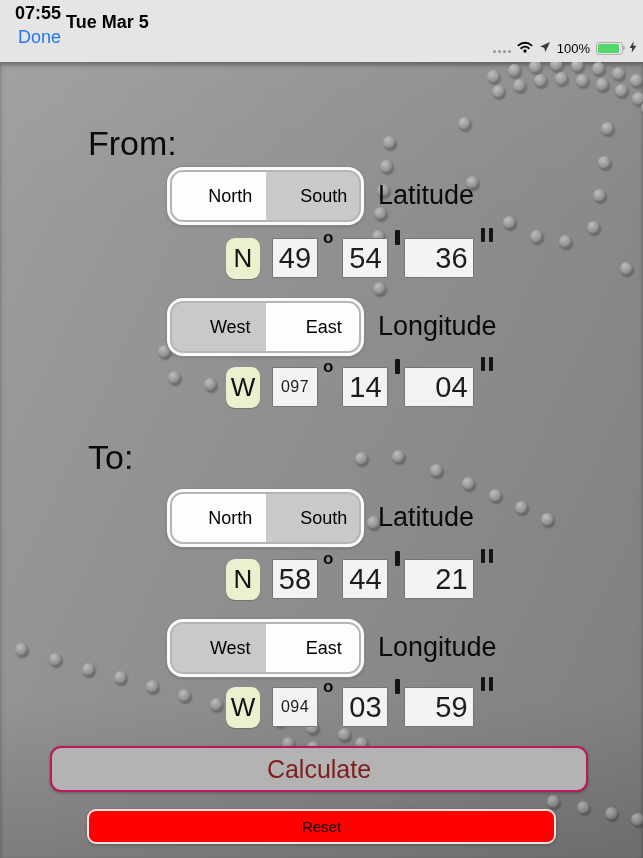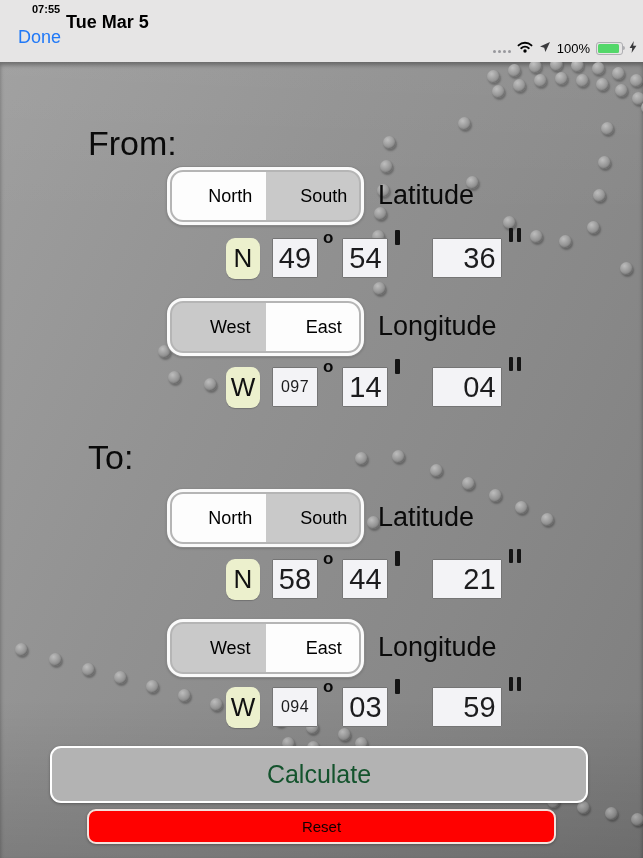--- a/index.html
+++ b/index.html
@@ -4,21 +4,21 @@
 <style>
   html,body{margin:0;padding:0;background:#2a2a2a;}
   .screen{
     position:relative;width:643px;height:858px;overflow:hidden;
     font-family:"Liberation Sans","DejaVu Sans",sans-serif;
     -webkit-font-smoothing:antialiased;color:#000;background:#8e8e8e;
   }
   
   .topbar{position:absolute;left:0;top:0;width:643px;height:62px;background:#e6e5e5;z-index:30;}
   .statusbar{position:absolute;left:0;top:0;width:100%;height:20px;}
-  .st-time{position:absolute;left:32px;top:3px;font-size:11px;font-weight:700;}
+  .st-time{position:absolute;left:15px;top:3px;font-size:18px;font-weight:700;}
   .st-date{position:absolute;left:66px;top:12px;font-size:18px;font-weight:700;}
   .st-right{position:absolute;right:6px;top:0;height:20px;display:flex;align-items:center;gap:6px;margin-top:38px;}
   .cell-dots{display:flex;gap:2px;align-items:flex-end;height:10px;}
   .cell-dots i{width:3px;height:3px;border-radius:50%;background:#98989d;display:block;}
   .st-batt-pct{font-size:13px;font-weight:400;}
   .batt{position:relative;width:25px;height:11px;border:1px solid #aeaeb2;border-radius:3px;background:#e6e5e5;}
   .batt .fill{position:absolute;left:1px;top:1px;bottom:1px;width:21px;border-radius:1.5px;background:#53d769;}
   .batt .tip{position:absolute;right:-3px;top:3px;width:2px;height:4px;border-radius:0 2px 2px 0;background:#aeaeb2;}
   .nav-done{position:absolute;left:18px;top:27px;font-size:18px;cursor:pointer;}
   
@@ -53,30 +53,30 @@
   .hseg.off{background:#c9c9c9;}
   
   .coord-row{position:absolute;left:226px;display:flex;align-items:flex-start;}
   .letter-box{width:34px;height:41px;line-height:41px;text-align:center;border-radius:9px;
     background:#ecf0cd;font-size:26px;color:#111;box-shadow:0 1px 1px rgba(0,0,0,.2);}
   .valbox{box-sizing:border-box;height:40px;border:1px solid #757575;background:#f3f3f6;
     text-align:center;font-family:"Liberation Sans","DejaVu Sans",sans-serif;font-size:29px;color:#1c1c1e;
     padding:0;border-radius:1px;margin-top:0;}
   .valbox.degw{width:46px;margin-left:12px;}
   .valbox.minw{width:46px;margin-left:9px;}
-  .valbox.secw{width:70px;margin-left:32px;padding-left:24px;}
+  .valbox.secw{width:70px;margin-left:4px;padding-left:24px;}
   .valbox.three{font-size:16px;letter-spacing:.5px;}
   .deg-mark{position:relative;top:-9px;margin-left:5px;font-size:17px;font-weight:700;color:#0a0a0a;line-height:1;}
   .min-mark{position:relative;top:-8px;margin-left:7px;width:5px;height:15px;background:#141414;border-radius:1px;}
   .sec-mark{position:relative;top:-10px;margin-left:7px;display:flex;gap:4px;}
   .sec-mark i{width:4px;height:14px;background:#141414;border-radius:1px;display:block;}
   
-  .btn-calc{position:absolute;left:50px;top:746px;width:538px;height:57px;
-    background:#b3b3b3;border:2px solid #ffffff;border-radius:11px;
-    display:flex;align-items:center;justify-content:center;font-size:25px;color:#14532d;
+  .btn-calc{position:absolute;left:50px;top:746px;width:538px;height:46px;
+    background:#b3b3b3;border:2px solid #be185d;border-radius:11px;
+    display:flex;align-items:center;justify-content:center;font-size:25px;color:#7f1d1d;
     box-shadow:0 1px 3px rgba(0,0,0,.3);cursor:pointer;box-sizing:border-box;}
   .btn-reset{position:absolute;left:87px;top:809px;width:469px;height:35px;
     background:#ff0100;border:2px solid #f3e2dd;border-radius:9px;
     display:flex;align-items:center;justify-content:center;font-size:15px;color:#140000;
     box-shadow:0 1px 3px rgba(0,0,0,.3);cursor:pointer;box-sizing:border-box;}
   .blue{color:#2179f7;}
 </style>
 </head>
 <body>
 

